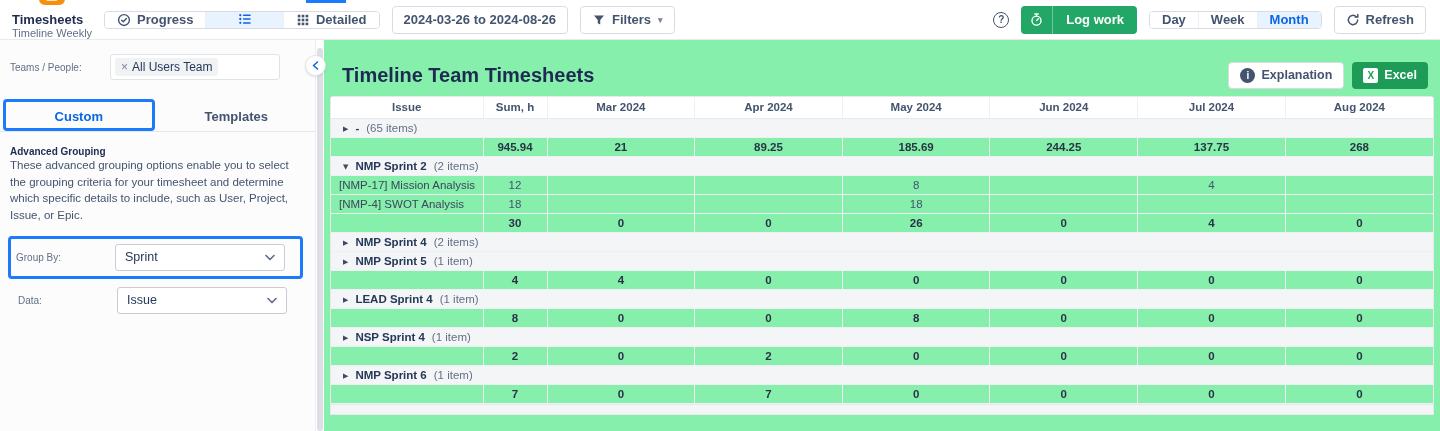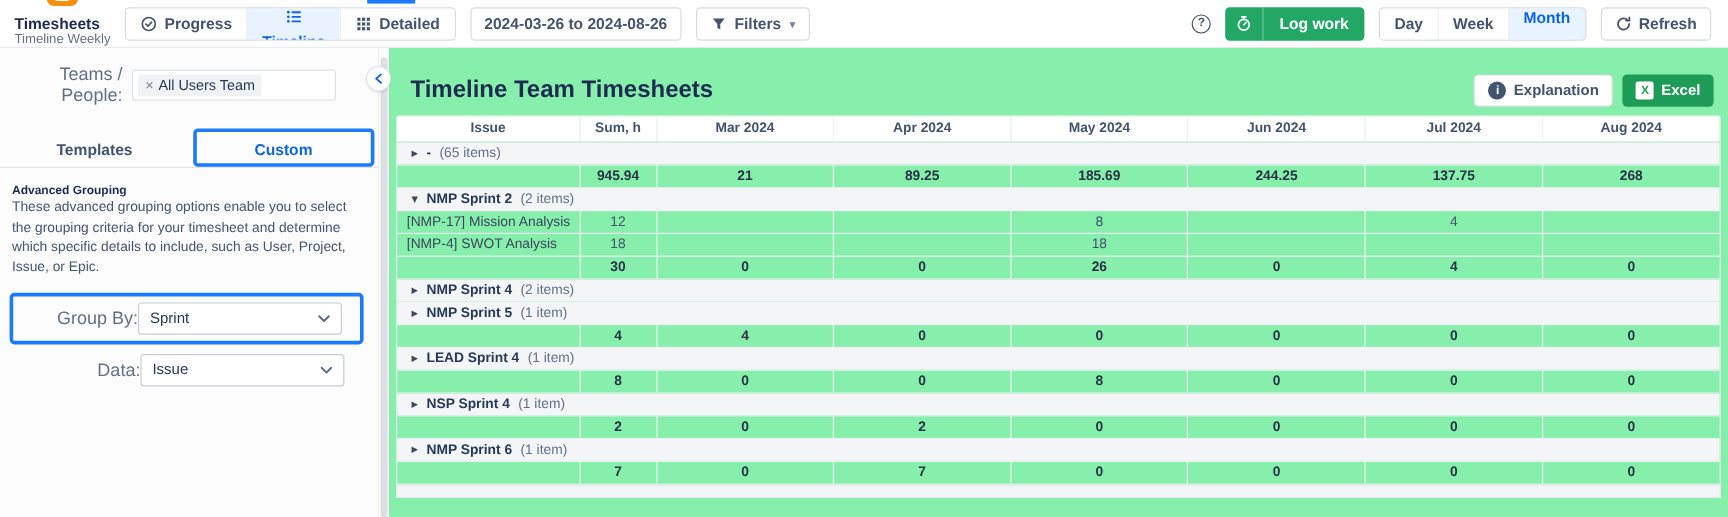--- a/index.html
+++ b/index.html
@@ -18,21 +18,21 @@
   .topbar{ height:40px; background:#fff; border-bottom:1px solid #e8eaee;
     display:flex; align-items:center; padding:0 14px 0 12px; gap:12px; position:relative; }
   .top-accent{ position:absolute; top:0; left:306px; width:40px; height:3px;
     background:var(--annotation-blue); }
   .app{ display:flex; align-items:center; gap:8px; cursor:pointer;flex-direction:column; }
   .app-icon{ width:26px; height:26px; flex:none; }
   .app-text{ line-height:1.1; }
   .app-title{ font-size:13px; font-weight:700; color:#1e2b50; }
   .app-sub{ font-size:11px; color:var(--text-soft); }
   .updown{ color:#5d6b85; margin-left:2px; display:flex; flex-direction:column; gap:1px; }
-  .seg{ display:flex; border:1px solid var(--border); border-radius:4px; overflow:hidden; background:#fff; height:28px; }
+  .seg{ display:flex; border:1px solid var(--border); border-radius:4px; overflow:hidden; background:#fff; height:18px; }
   .seg:first-of-type{ margin-left:24px; }
   .seg-btn{ display:flex; align-items:center; gap:6px; padding:0 12px; background:#fff;
     border:none; border-left:1px solid #edeff2; font:600 13px "Liberation Sans",sans-serif;
     color:var(--text-dim); cursor:pointer; white-space:nowrap; }
   .seg-btn:first-child{ border-left:none; }
   .seg-btn.active{ background:var(--accent-blue-bg); color:var(--accent-blue);flex-direction:column; }
   .btn{ display:flex; align-items:center; gap:6px; height:28px; padding:0 11px;
     background:#fff; border:1px solid var(--border); border-radius:4px;
     font:600 13px "Liberation Sans",sans-serif; color:var(--text-dim); cursor:pointer; white-space:nowrap; }
   .spacer{ flex:1; }
@@ -48,21 +48,21 @@
   .layout{ display:flex; height:391px; position:relative; }
   .sidebar{ width:316px; flex:none; background:#fcfcfd; border-right:1px solid #eceef1; position:relative; }
   .scroll-strip{ width:8px; flex:none; background:#fff; position:relative; }
   .scroll-thumb{ position:absolute; top:8px; bottom:0; left:1px; width:6px; border-radius:3px; background:#dcdfe3; }
   .collapse-btn{ position:absolute; left:305px; top:15px; width:21px; height:21px; border-radius:50%;
     background:#fff; border:1px solid #e2e5e9; box-shadow:0 1px 2px rgba(9,30,66,.12); z-index:5;
     display:flex; align-items:center; justify-content:center; color:var(--accent-blue); cursor:pointer; }
   .main{ flex:1; background:#86efac; padding:0 6px; min-width:0; }
   
   .teams-row{ display:flex; align-items:center; padding:14px 10px 12px 10px; gap:8px; }
-  .field-label{ font-size:15px; color:var(--text-soft);text-align:right; }
+  .field-label{ font-size:10px; color:var(--text-soft); }
   .teams-label{ width:92px; flex:none; }
   .teams-box{ width:170px; min-height:26px; border:1px solid #dfe3e8; border-radius:3px;
     background:#fff; display:flex; align-items:center; padding:2px 4px; cursor:text; }
   .tag{ display:inline-flex; align-items:center; gap:4px; background:#f1f2f4; border-radius:3px;
     padding:2px 6px; font-size:12px; color:#253858; }
   .tag-x{ color:#7a8699; font-size:12px; cursor:pointer; line-height:1; }
   .side-tabs{ display:flex; margin-top:10px; border-bottom:1px solid #e3e6ea; height:30px; }
   .side-tab{ flex:1; display:flex; align-items:center; justify-content:center;
     font-size:13px; font-weight:600; color:var(--text-dim); cursor:pointer; position:relative; }
   .side-tab.active{ color:var(--accent-blue); }
@@ -245,26 +245,26 @@
       <span class="field-label teams-label">Teams / People:</span>
       <div class="teams-box">
         <span class="tag">
           <span class="tag-x">×</span>
           <span>All Users Team</span>
         </span>
       </div>
     </div>
 
     <div class="side-tabs">
-      <div class="side-tab">
-        <span>Templates</span>
-      </div>
       <div class="side-tab active">
         <span>Custom</span>
         <div class="annotation-box"></div>
+      </div>
+      <div class="side-tab">
+        <span>Templates</span>
       </div>
     </div>
 
     <div class="side-content">
       <div class="adv-title">Advanced Grouping</div>
       <p class="adv-desc">These advanced grouping options enable you to select the grouping criteria for your timesheet and determine which specific details to include, such as User, Project, Issue, or Epic.</p>
 
       <div class="group-annotation">
         <div class="field-row">
           <span class="field-label">Group By:</span>

